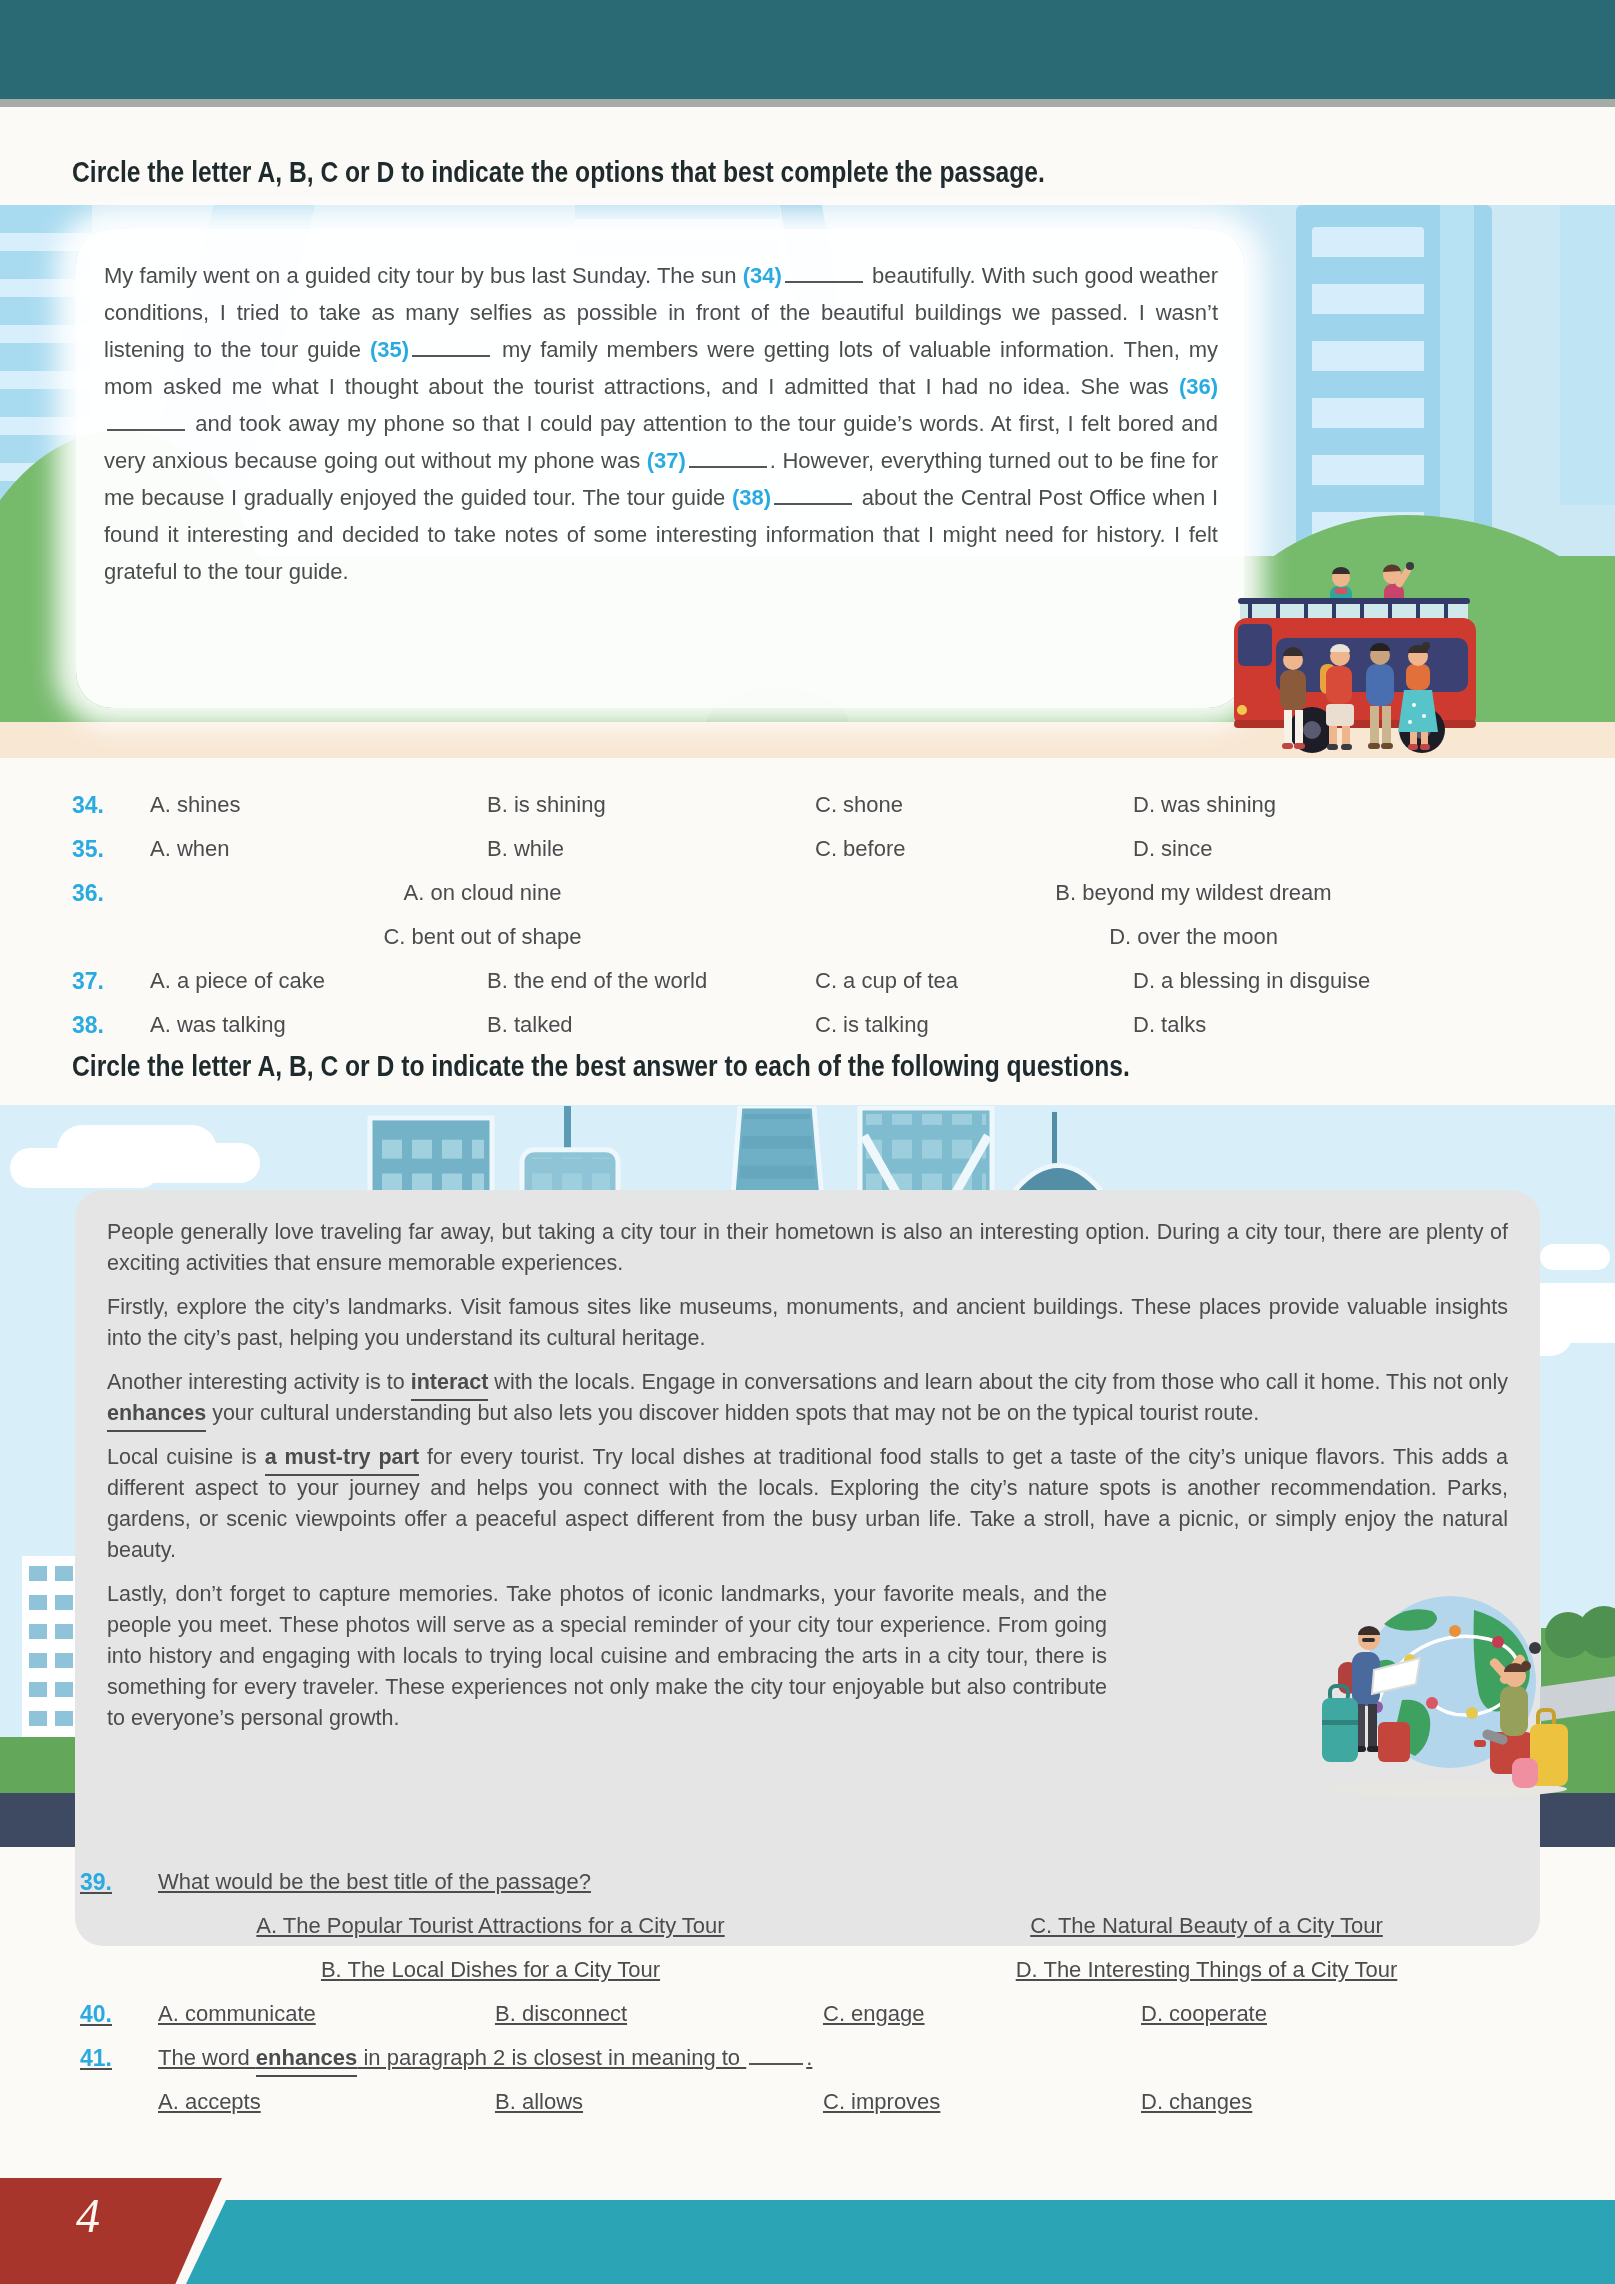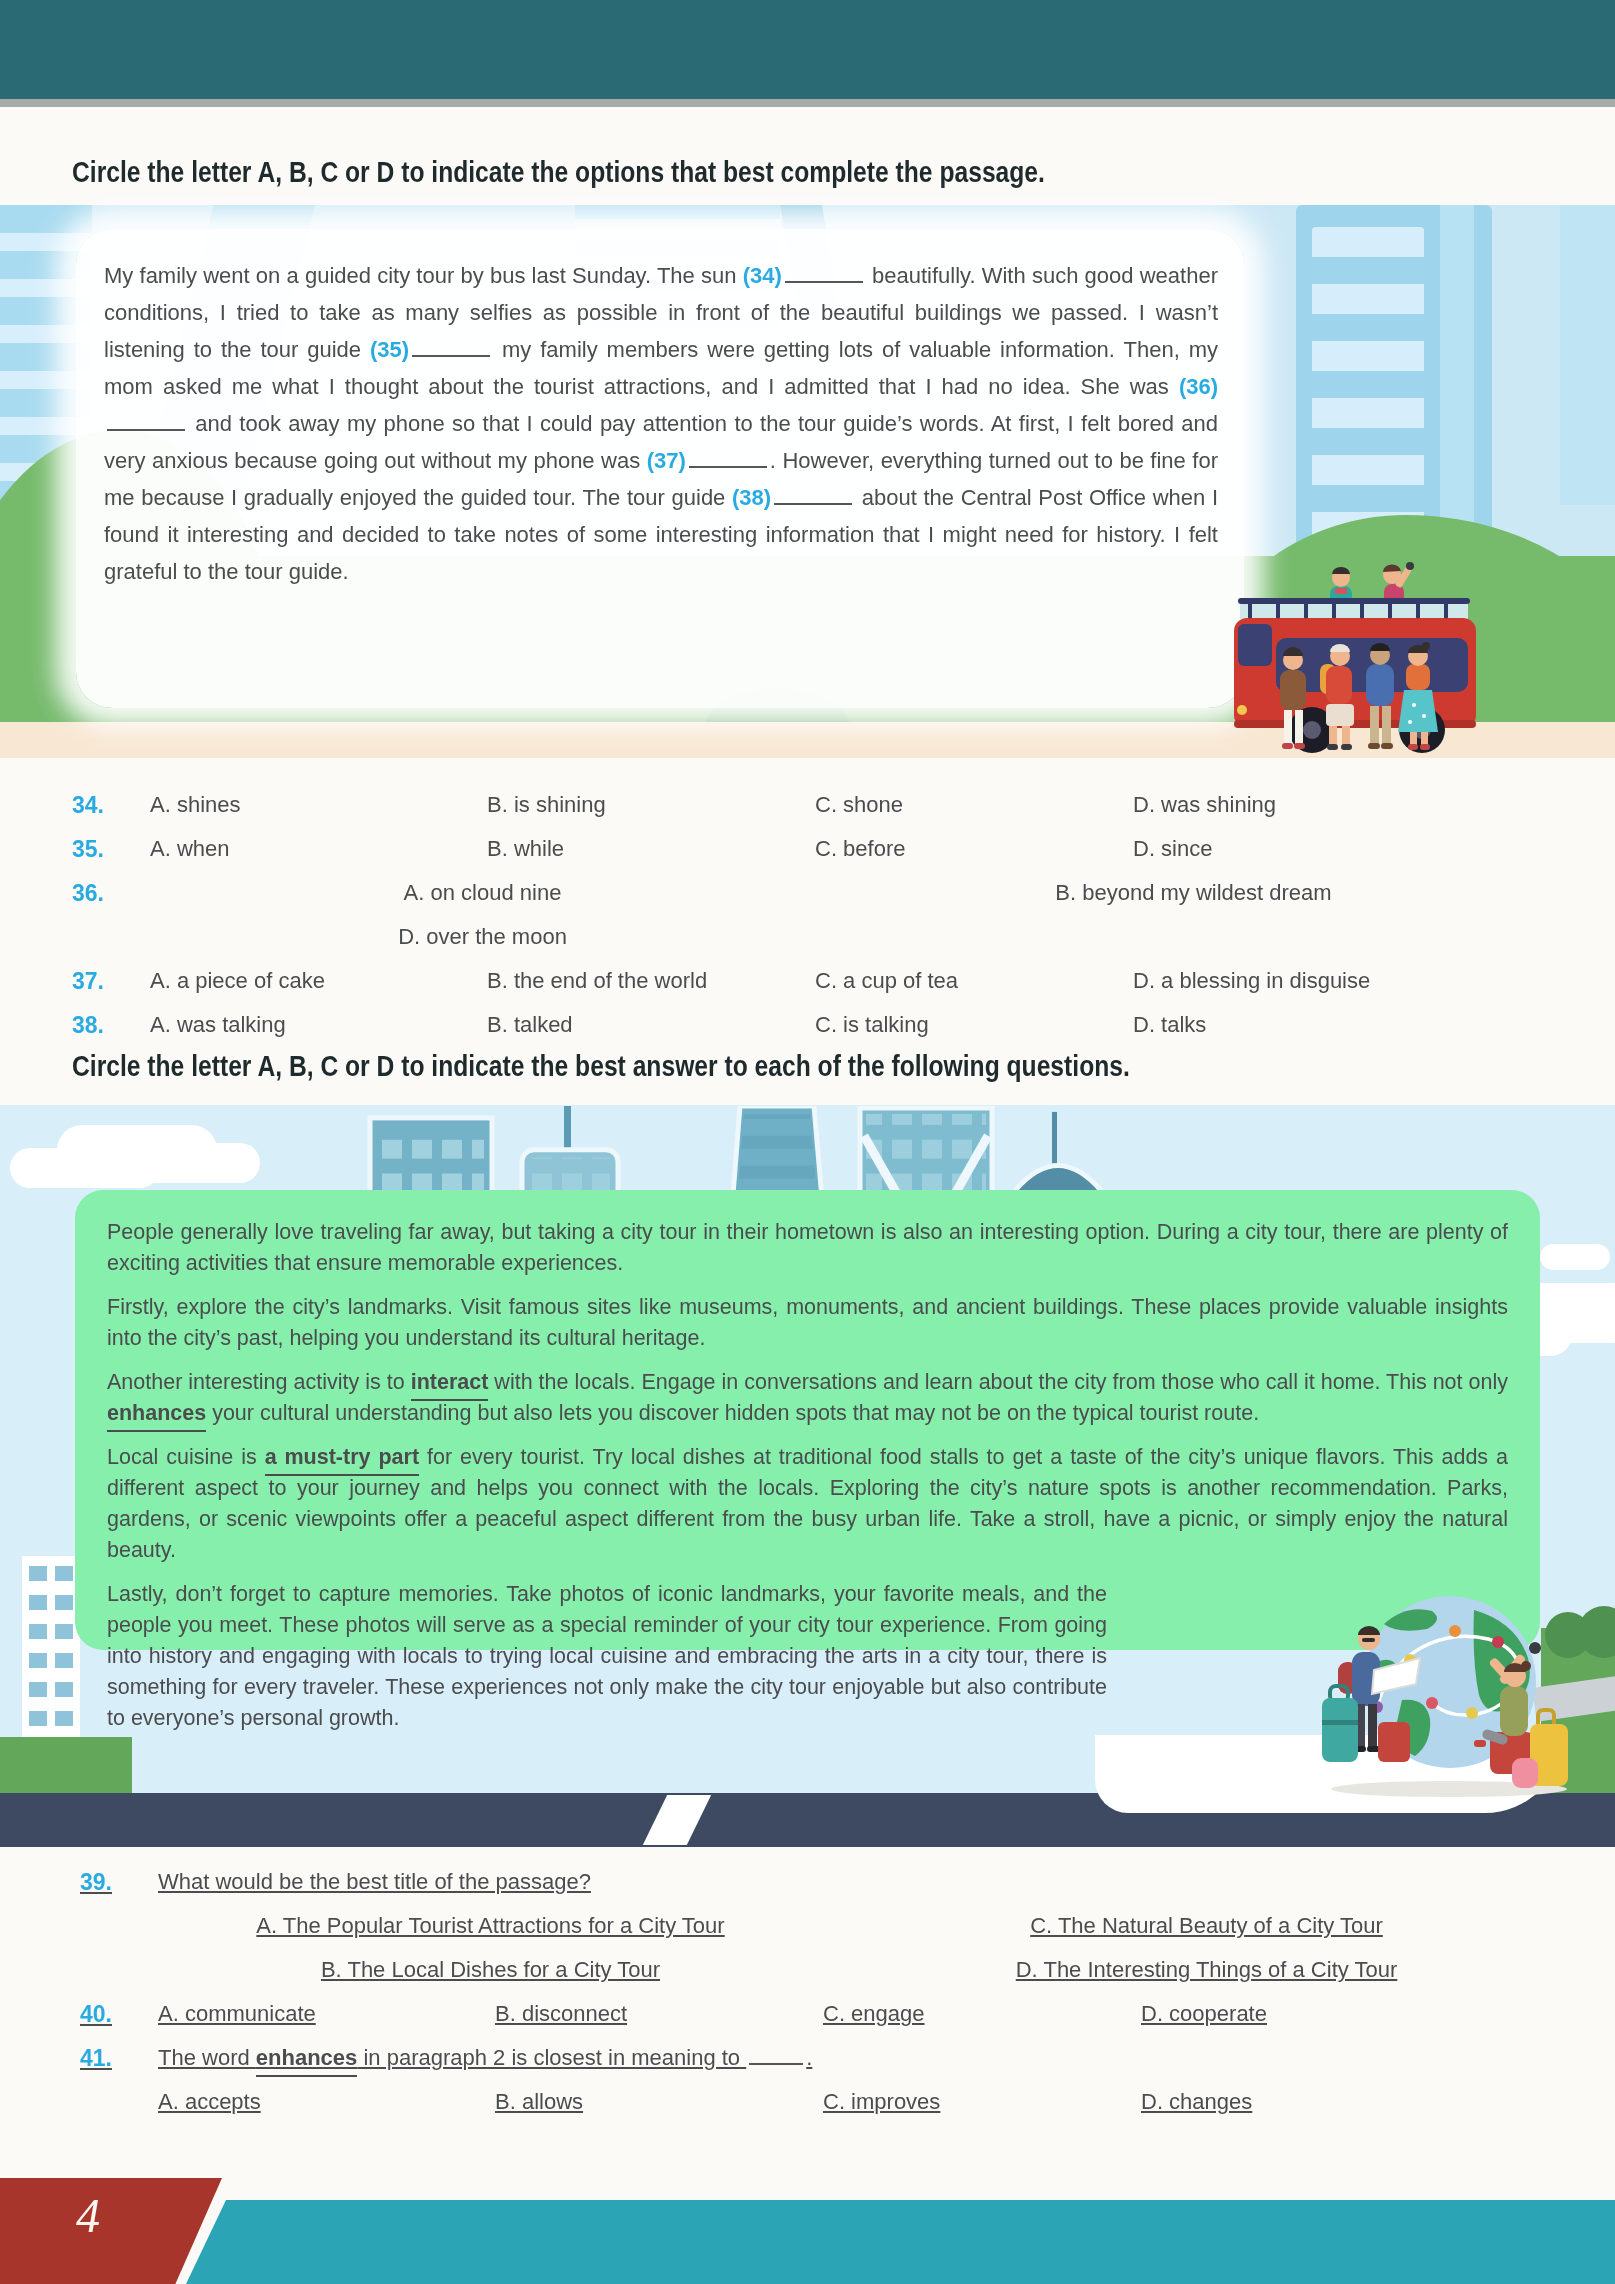--- a/index.html
+++ b/index.html
@@ -63,21 +63,21 @@
       background:repeating-linear-gradient(180deg,#8fc3da 0 15px,#fff 15px 29px);}
   .bldgL .div{position:absolute;left:50%;top:0;width:8px;height:100%;background:#fff;transform:translateX(-50%);}
   .grassL{left:0;top:1737px;width:132px;height:58px;background:#63a75b;}
   .grassR{left:1541px;top:1628px;width:74px;height:167px;background:#63a75b;}
   .bushR{position:absolute;background:#4f9150;border-radius:50%;}
   .roadR{left:1534px;top:1682px;width:84px;height:34px;background:#ccd1d6;transform:rotate(-8deg);}
   .road2{left:0;top:1793px;width:1615px;height:54px;background:#3d4a62;}
   .mark{left:655px;top:1795px;width:44px;height:50px;background:#ffffff;transform:skewX(-26deg);}
   .whiteblob{left:1095px;top:1735px;width:468px;height:78px;background:#fff;
       border-radius:0 0 80px 34px;}
-  .card2{left:75px;top:1190px;width:1465px;height:460px;background:#86efac;border-radius:28px;z-index:4;}
+  .card2{left:75px;top:1190px;width:1465px;height:756px;background:#e5e5e5;border-radius:28px;z-index:4;}
   .card2-inner{padding:27px 32px 0 32px;}
   .p2{margin:0 0 13px 0;font-size:21.5px;line-height:31px;color:#4b4c4e;text-align:justify;}
   .p2.last{width:1000px;}
   .globe{left:1322px;top:1582px;width:255px;height:218px;z-index:6;}
 
   
   .qblock{z-index:8;}
   #q1list{left:72px;top:783px;width:1500px;}
   #q2list{left:80px;top:1860px;width:1510px;text-decoration:underline;}
   .qrow{display:grid;grid-template-columns:78px 1fr;}
@@ -227,20 +227,21 @@
           <div class="opt">B. while</div>
           <div class="opt">C. before</div>
           <div class="opt">D. since</div>
         </div>
       </div>
       <div class="qrow">
         <div class="qn">36.</div>
         <div class="opts two">
           <div class="opt">A. on cloud nine</div>
           <div class="opt">B. beyond my wildest dream</div>
+          <div class="opt">C. bent out of shape</div>
           <div class="opt">D. over the moon</div>
         </div>
       </div>
       <div class="qrow">
         <div class="qn">37.</div>
         <div class="opts four">
           <div class="opt">A. a piece of cake</div>
           <div class="opt">B. the end of the world</div>
           <div class="opt">C. a cup of tea</div>
           <div class="opt">D. a blessing in disguise</div>

